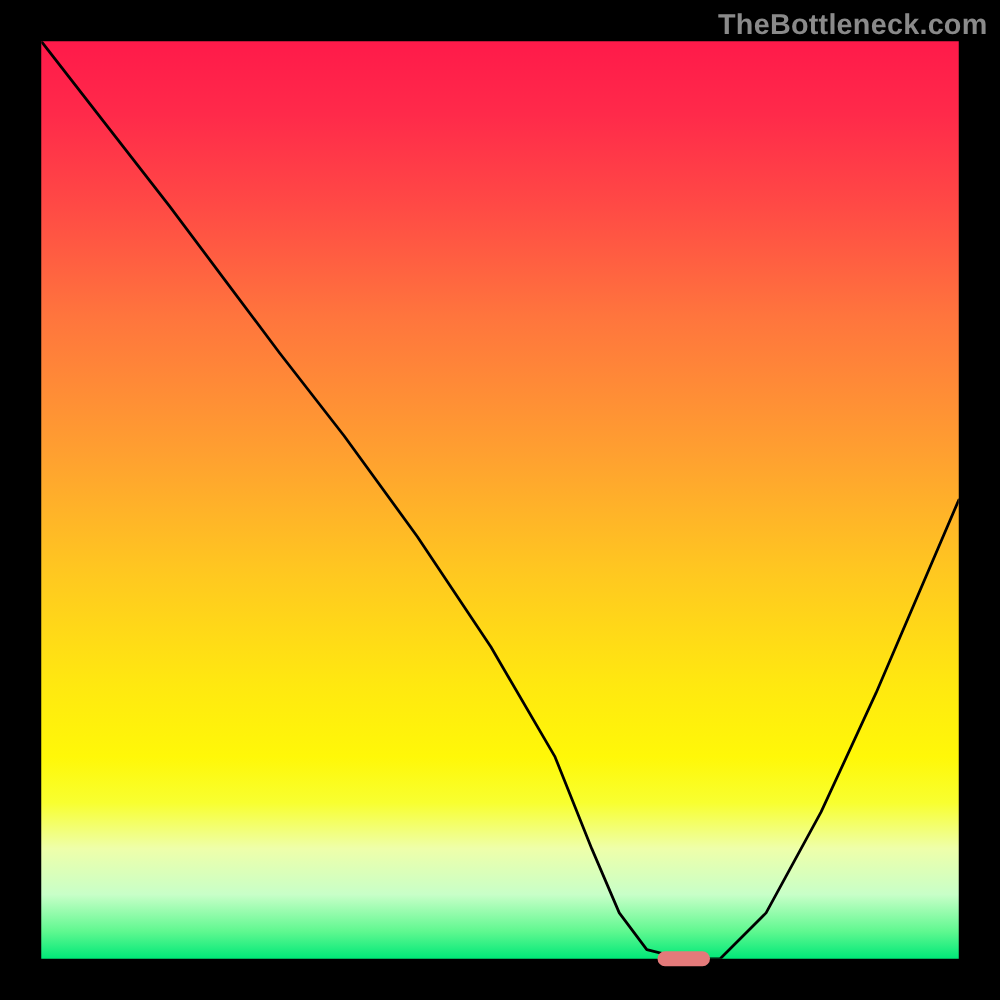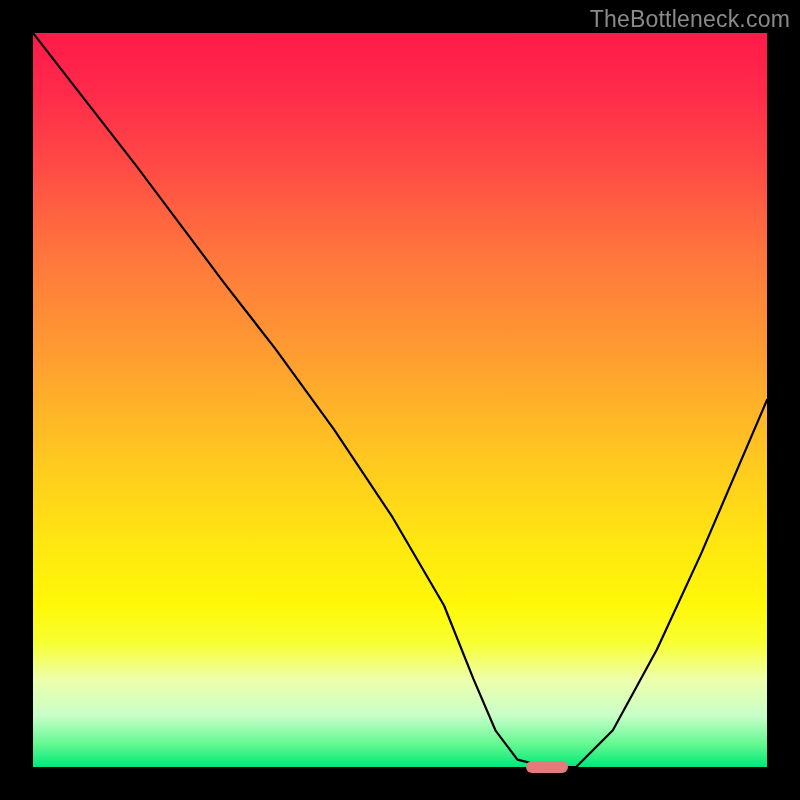--- a/index.html
+++ b/index.html
@@ -31,21 +31,21 @@
       #60f890 97%,
       #00e878 100%);
   }
   .watermark {
     position: absolute;
     top: 6px;
     right: 10px;
     font-family: Arial, Helvetica, sans-serif;
     font-size: 23px;
     color: #8a8a8a;
-    font-weight: 400;
+    font-weight: 700;
     letter-spacing: 0.2px;
   }
   .curve-svg {
     position: absolute;
     left: 33px;
     top: 33px;
     width: 734px;
     height: 734px;
     pointer-events: none;
   }

